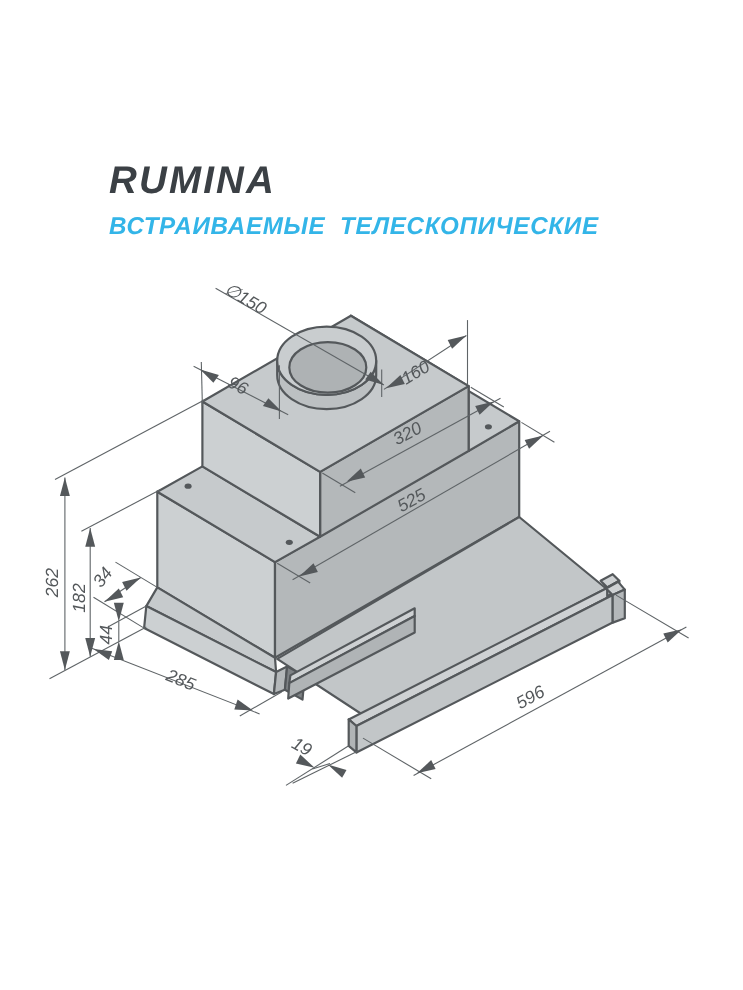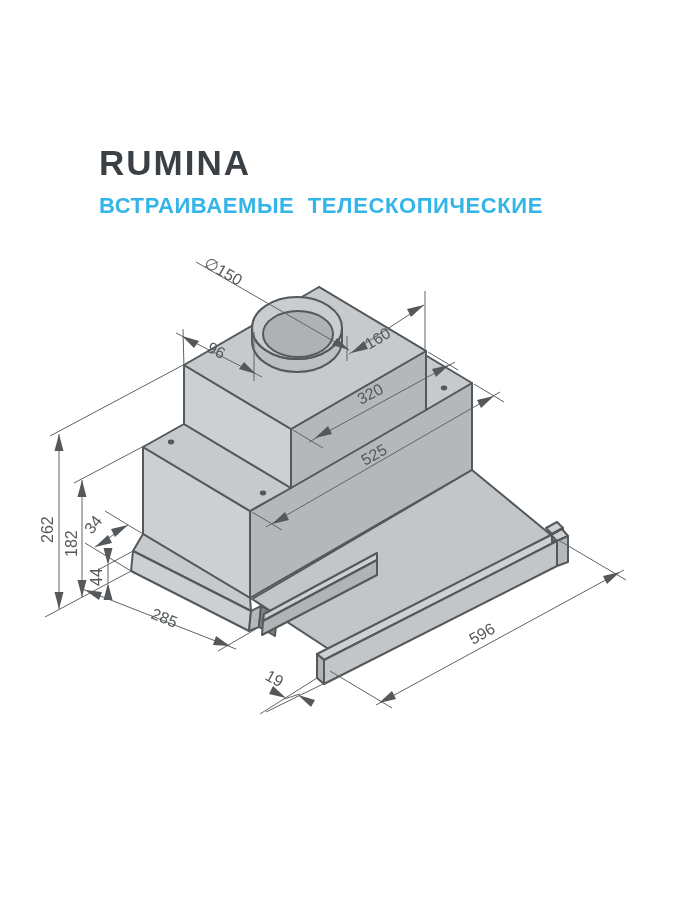--- a/index.html
+++ b/index.html
@@ -1,17 +1,17 @@
 <!DOCTYPE html>
 <html><head>
 <meta charset="utf-8">
 <style>
   html,body{margin:0;padding:0;background:#ffffff;}
   .page{position:relative;width:675px;height:900px;background:#ffffff;overflow:hidden;
-        font-family:"Liberation Sans", sans-serif;}
+        font-family:"Liberation Sans", sans-serif;font-style:italic;}
   svg{position:absolute;left:0;top:0;}
   .face{stroke:#54585b;stroke-width:2;stroke-linejoin:round;}
   .dimline{stroke:#5f6467;stroke-width:1;fill:none;}
   .arrow{fill:#54585b;stroke:none;}
   .hole{fill:#54585b;stroke:none;}
   .dimtext{fill:#54585b;font-size:16px;font-family:"Liberation Sans",sans-serif;}
   .brand{font-size:35px;font-weight:600;fill:#3b4045;letter-spacing:2px;
          font-family:"Liberation Sans",sans-serif;}
   .subtitle{font-size:22px;font-weight:700;fill:#33b5e8;letter-spacing:0.6px;
          font-family:"Liberation Sans",sans-serif;}

